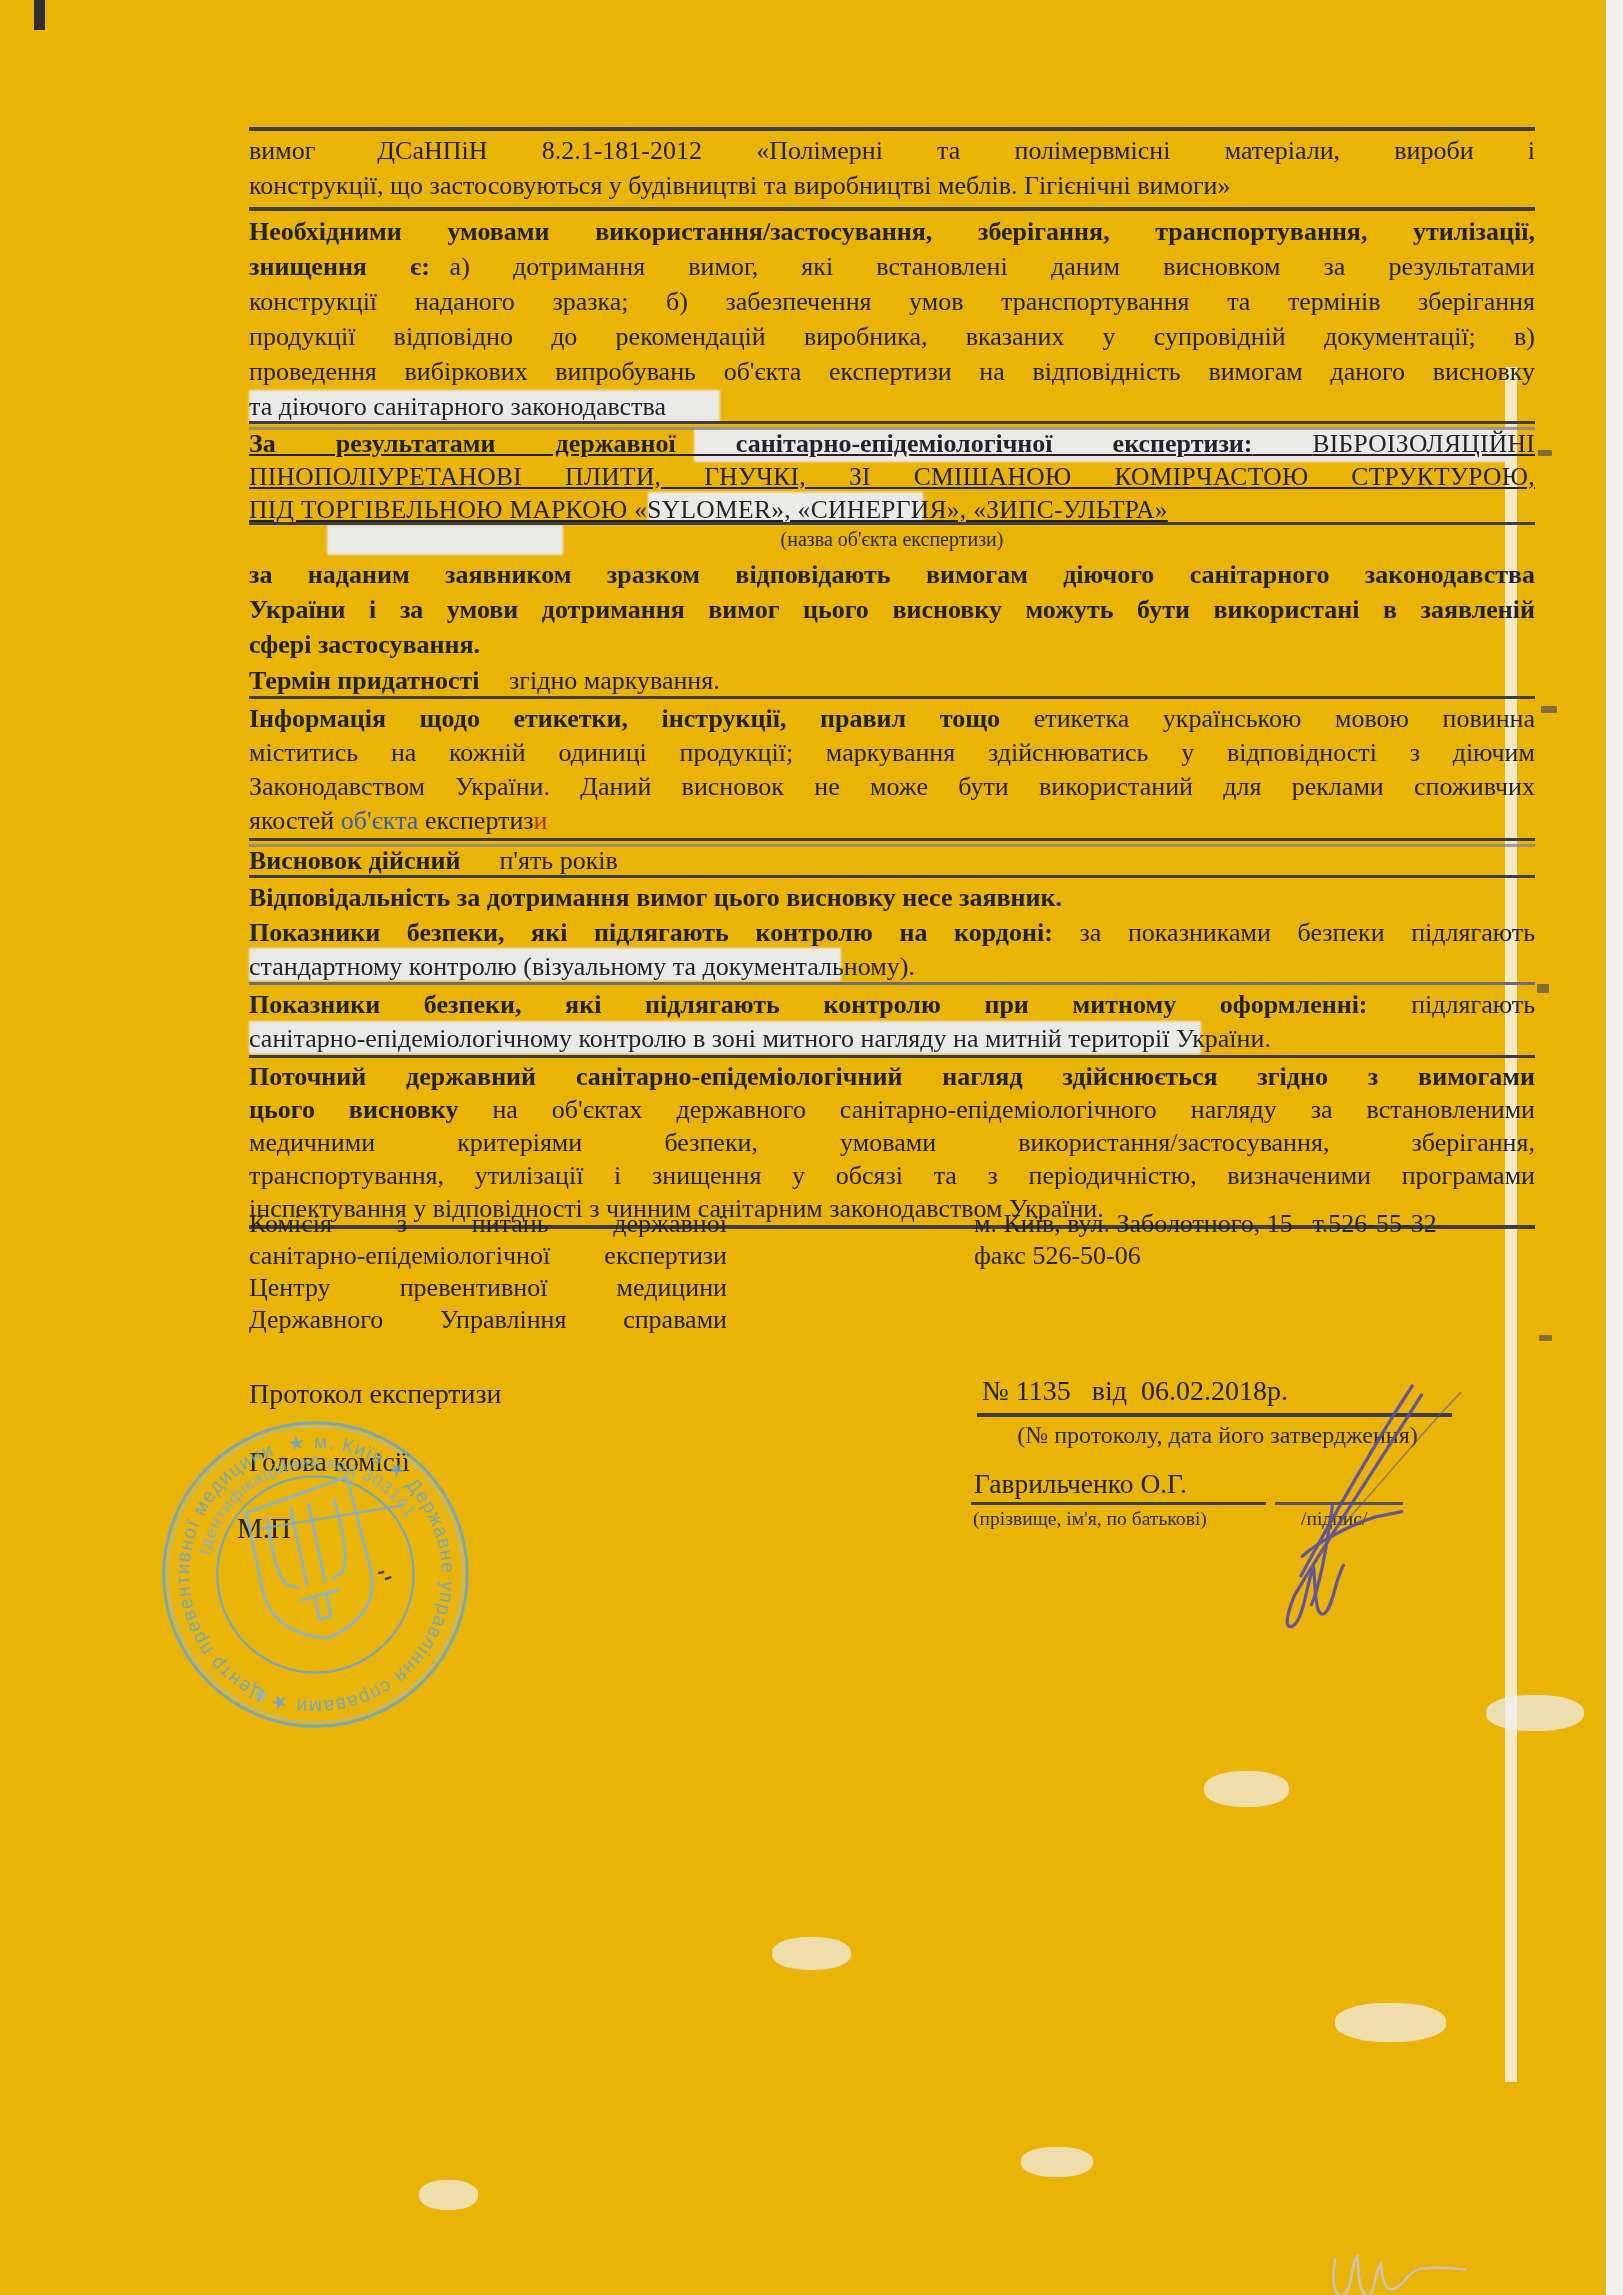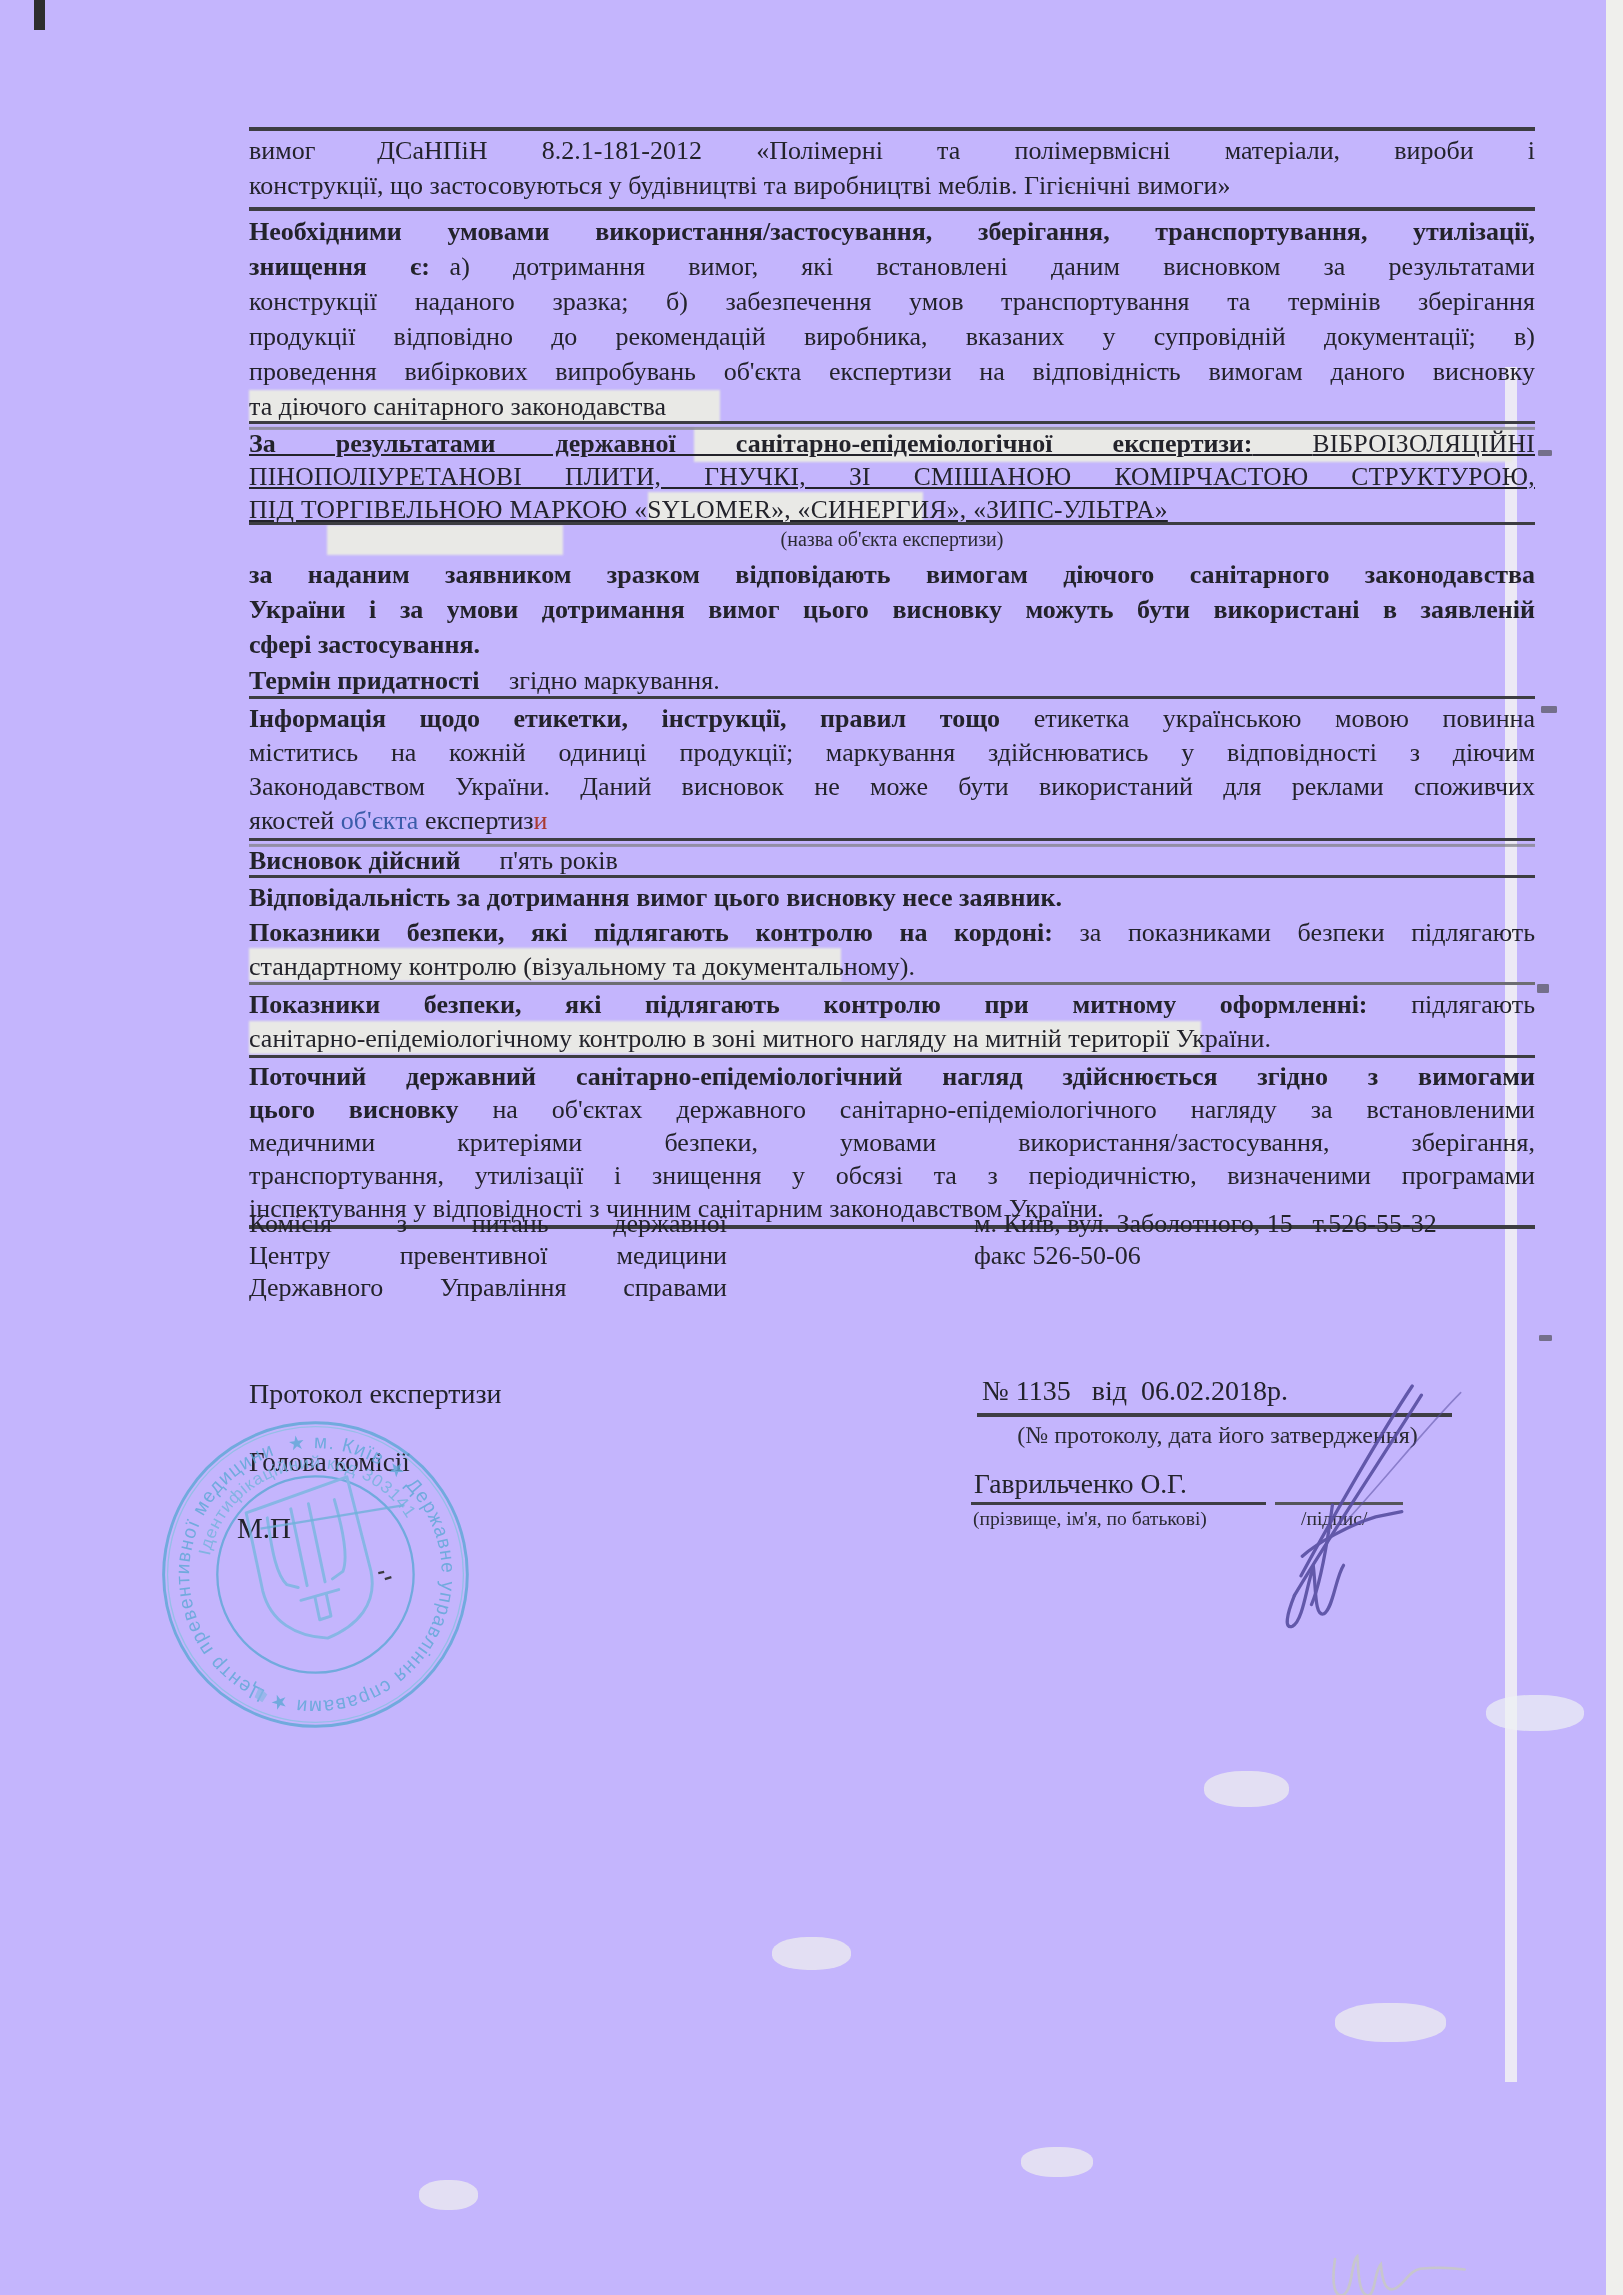--- a/index.html
+++ b/index.html
@@ -1,18 +1,18 @@
 <!DOCTYPE html>
 <html style="font-size:10.5px"><head>
 <meta charset="utf-8">
 <title>Document</title>
 <style>
   html,body{margin:0;padding:0;background:#e9e9e9;}
   #page{
-    position:relative;width:1623px;height:2295px;background:#c4b5fd;
+    position:relative;width:1623px;height:2295px;background:#eab308;
     font-family:"Liberation Serif","DejaVu Serif",serif;color:#23232b;overflow:hidden;
   }
   .abs{position:absolute;}
   .par{left:249px;width:1286px;}
   .ln{font-size:26px;line-height:35px;text-align:justify;text-align-last:justify;}
   .lh50 .ln{line-height:33px;text-decoration:underline;}
   .lh52 .ln{line-height:34px;}
   .lh51 .ln{line-height:33px;}
   .lh49 .ln{line-height:32px;}
   .last{text-align-last:left;}
@@ -134,20 +134,21 @@
     <div class="ln last">інспектування у відповідності з чинним санітарним законодавством України.</div>
   </div>
 
   <div class="abs par txt lh52" style="top:988px;">
     <div class="ln"><span class="b">Показники безпеки, які підлягають контролю при митному оформленні:</span> <span>підлягають</span></div>
     <div class="ln last">санітарно-епідеміологічному контролю в зоні митного нагляду на митній території України.</div>
   </div>
 
   <div class="abs txt lh49" style="left:249px;top:1208px;width:478px;">
     <div class="ln">Комісія з питань державної</div>
+    <div class="ln">санітарно-епідеміологічної експертизи</div>
     <div class="ln">Центру превентивної медицини</div>
     <div class="ln">Державного Управління справами</div>
   </div>
 
   <div class="abs txt lh49" style="left:974px;top:1208px;width:543px;">
     <div class="ln last"><span>м. Київ, вул. Заболотного, 15</span><span class="sp sp30"></span><span>т.526-55-32</span></div>
     <div class="ln last">факс 526-50-06</div>
   </div>
 
   <div class="abs txt" style="left:249px;top:1378px;font-size:28px;">Протокол експертизи</div>

